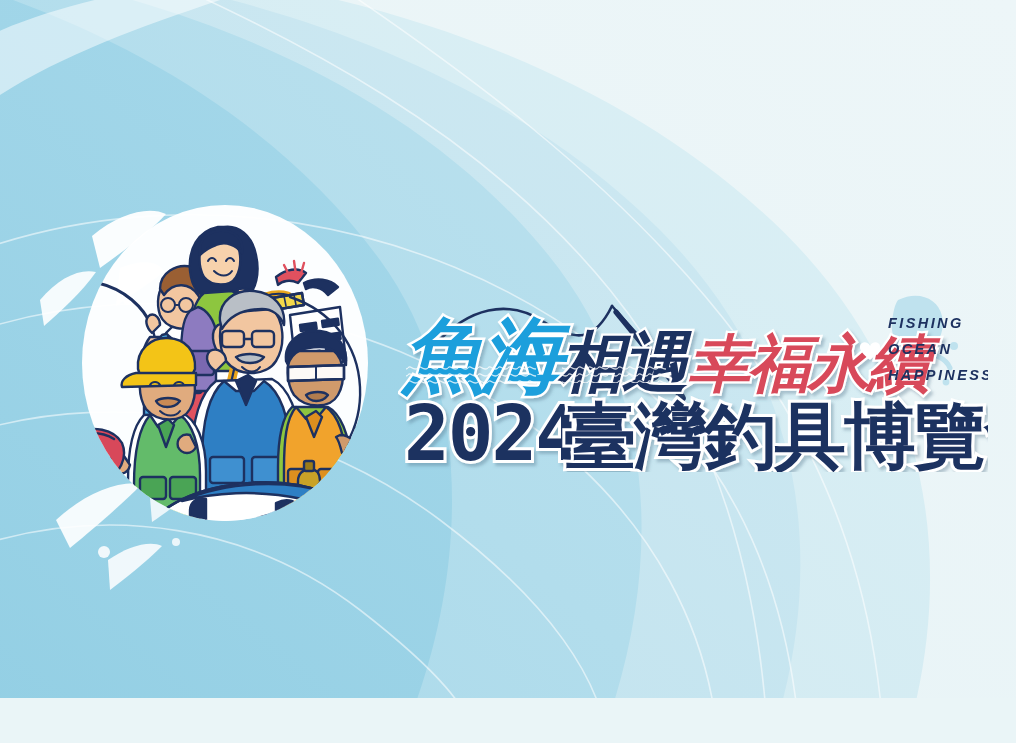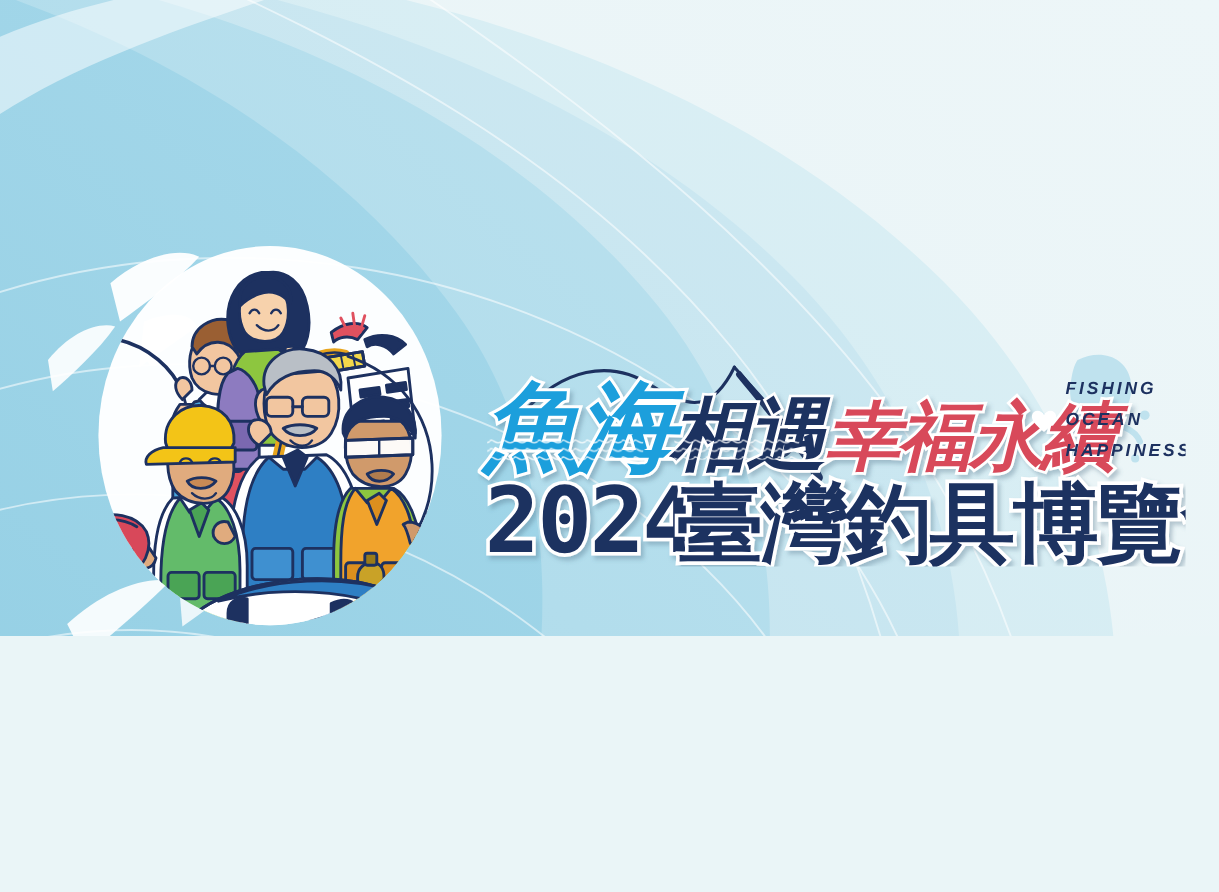--- a/index.html
+++ b/index.html
@@ -1,21 +1,21 @@
 <!DOCTYPE html>
 <html><head>
 <meta charset="utf-8">
 <style>
   html,body{margin:0;padding:0;}
   body{
     width:1016px;height:743px;overflow:hidden;
     font-family:"Liberation Sans", sans-serif;
     background:#eaf5f7;
   }
-  #stage{position:relative;width:1016px;height:530px;overflow:hidden;background:#eaf5f7;}
+  #stage{position:relative;width:1016px;height:698px;overflow:hidden;background:#eaf5f7;}
   #bg{position:absolute;inset:0;width:1016px;height:743px;}
   #art{position:absolute;left:40px;top:185px;width:370px;height:360px;}
   #logo{position:absolute;left:398px;top:272px;width:590px;height:200px;}
   .nosel{user-select:none;}
 </style>
 </head>
 <body>
 
 <div id="stage" class="nosel">
 

